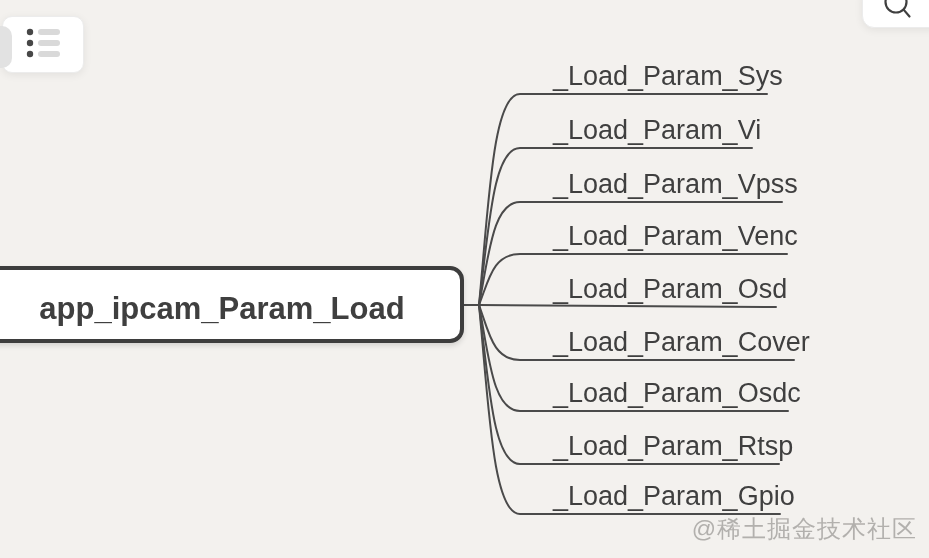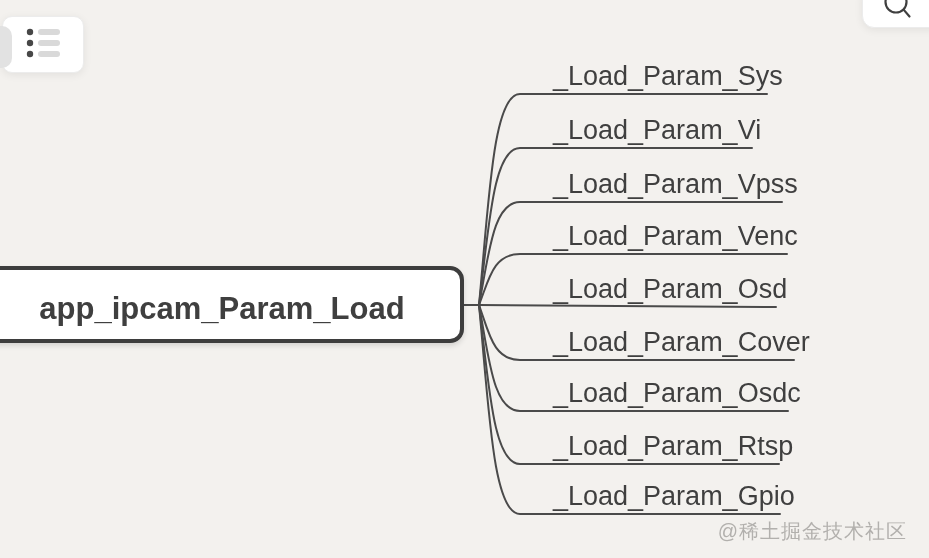--- a/index.html
+++ b/index.html
@@ -63,23 +63,23 @@
     height: 40px;
     border-radius: 12px;
   }
   .card-search svg {
     position: absolute;
     left: 20px;
     top: 0;
   }
   #watermark {
     position: absolute;
-    right: 22px;
+    right: 12px;
     bottom: 13px;
-    font-size: 20px;
+    font-size: 24px;
     letter-spacing: 1px;
     color: #b2b0ad;
     user-select: none;
   }
 </style>
 </head>
 <body>
 
 <svg id="mindmap-svg" width="929" height="558" viewBox="0 0 929 558">
   <defs>

